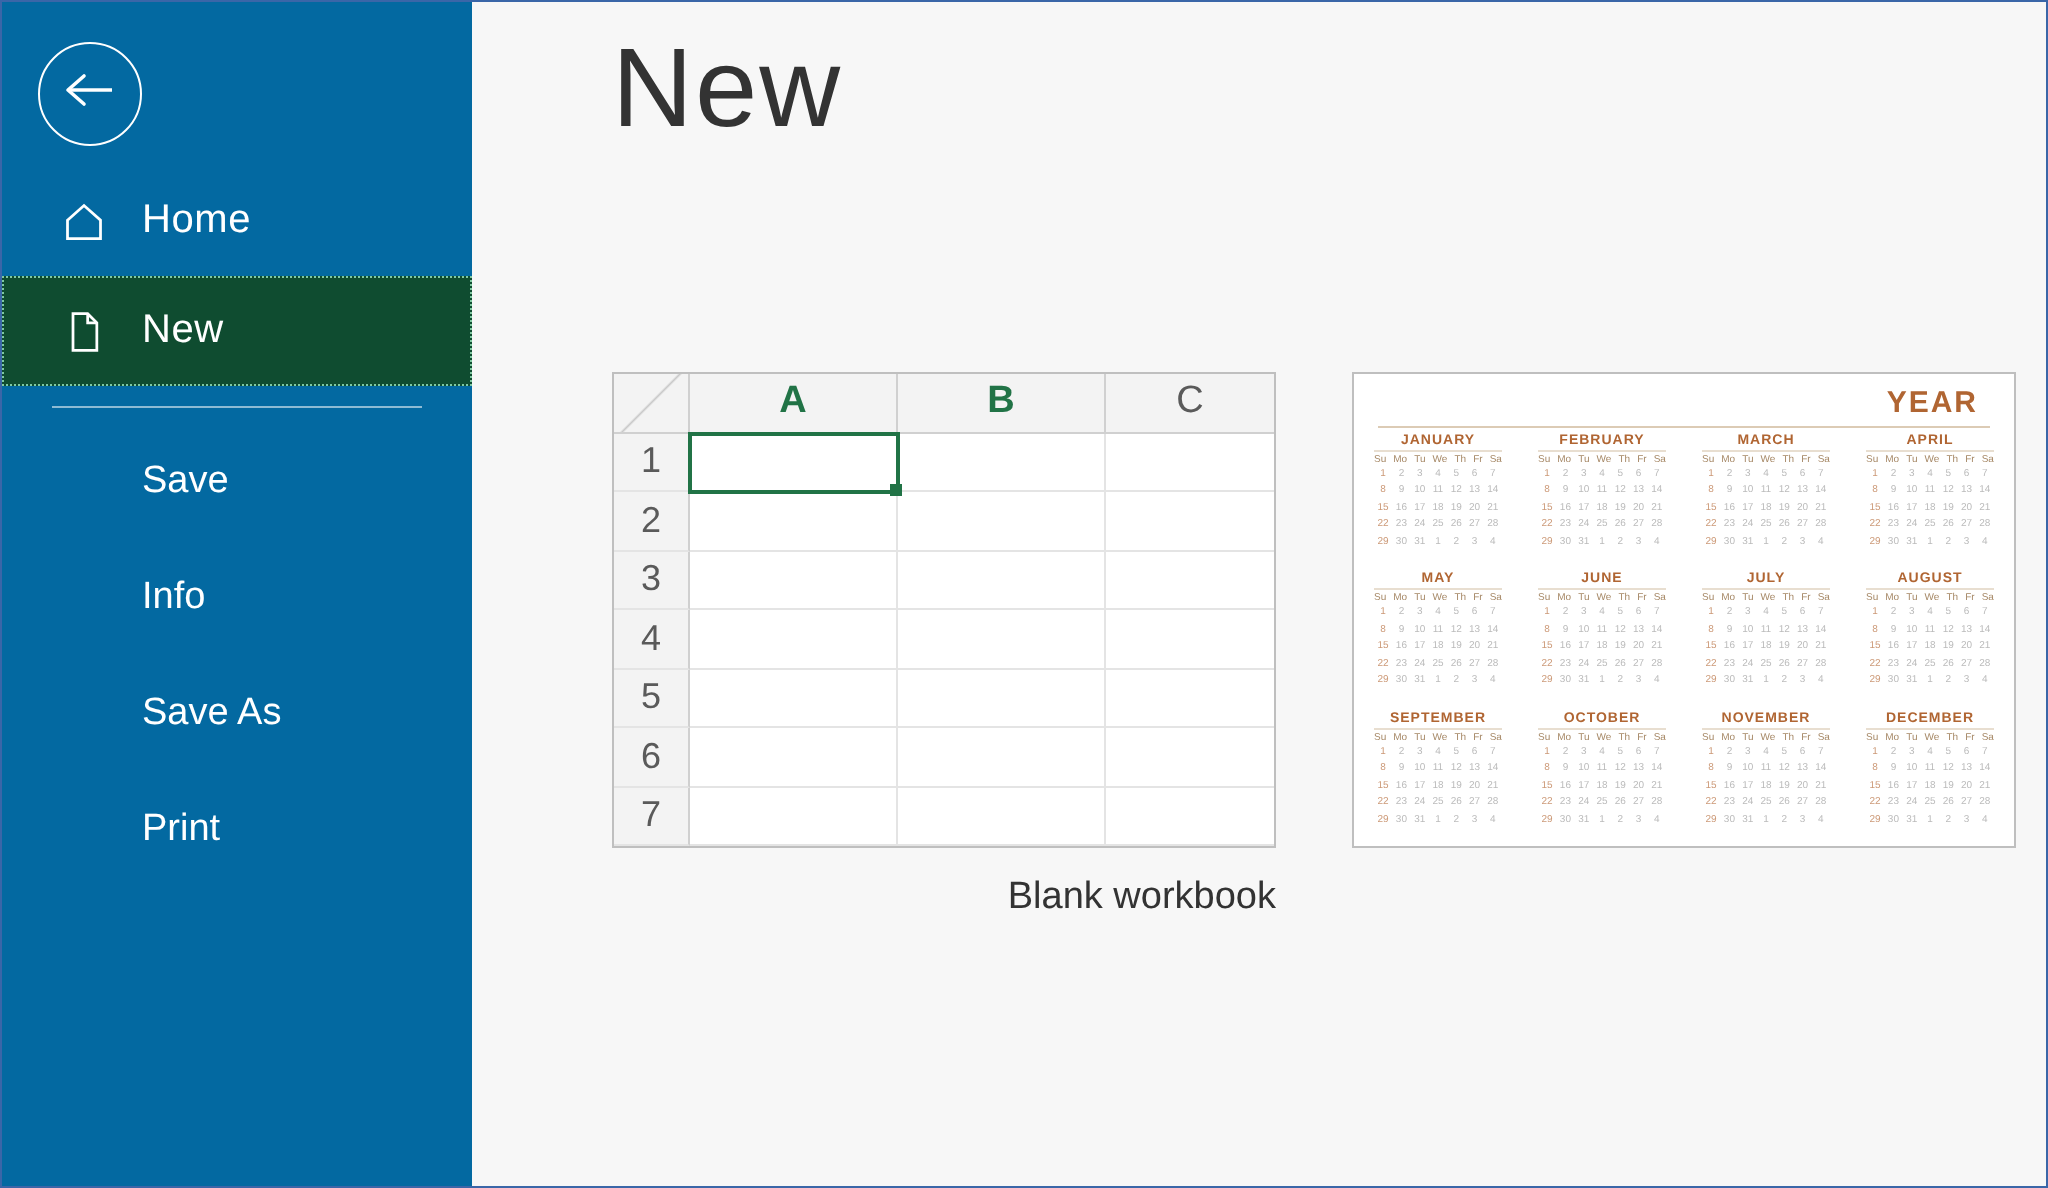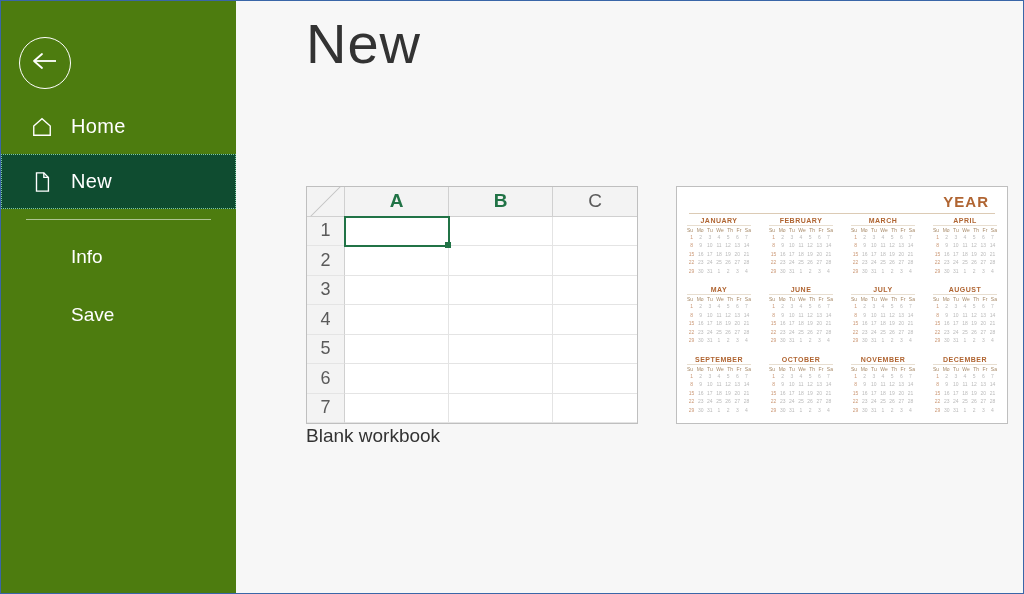--- a/index.html
+++ b/index.html
@@ -7,24 +7,24 @@
   body {
     width:1024px; height:594px; overflow:hidden;
     border:1px solid #3a66a8;
     display:flex;
     background:#fff;
   }
 
   
   .sidebar {
     width:235px; height:100%;
-    background:#4d7c0f;
+    background:#0369a1;
     color:#fff;
     display:flex; flex-direction:column;
-    padding-top:26px;
+    padding-top:10px;
   }
   .back-btn {
     width:52px; height:52px;
     margin:10px 0 10px 18px;
     border:1.5px solid #fff; border-radius:50%;
     display:flex; align-items:center; justify-content:center;
     cursor:pointer;
   }
   .back-btn svg { stroke:#fff; }
 
@@ -63,21 +63,21 @@
   }
 
   .templates { display:flex; gap:38px; margin-top:110px; }
 
   .template { width:332px; cursor:pointer; }
   .thumb {
     width:332px; height:238px; background:#fff;
     border:1px solid #bfbfbf;
     position:relative;
   }
-  .caption { text-align:left; font-size:19px; color:#333; margin-top:1px; }
+  .caption { text-align:right; font-size:19px; color:#333; margin-top:14px; }
 
   
   .sheet { width:100%; height:100%; display:flex; flex-direction:column; }
   .col-headers { display:flex; height:30px; }
   .corner { width:38px; border-right:1px solid #d0d0d0; border-bottom:1px solid #d0d0d0; background:#f3f3f3;
             background:linear-gradient(135deg,#f3f3f3 48%,#c9c9c9 50%,#f3f3f3 52%);}
   .col-h { width:104px; text-align:center; font-size:19px; color:#217346; font-weight:600;
            border-right:1px solid #d0d0d0; border-bottom:1px solid #d0d0d0; background:#f3f3f3;
            display:flex; align-items:center; justify-content:center; }
   .col-c { width:84px; text-align:center; font-size:19px; color:#5a5a5a;
@@ -134,24 +134,30 @@
           <path d="M14 2 V7 H19"></path>
         </svg>
     </span>
     <span>New</span>
   </div>
 
 
   <hr class="divider">
 
   <div class="sub-item">
+    <span>Save</span>
+  </div>
+  <div class="sub-item">
     <span>Info</span>
   </div>
   <div class="sub-item">
-    <span>Save</span>
+    <span>Save As</span>
+  </div>
+  <div class="sub-item">
+    <span>Print</span>
   </div>
 
 </div>
 
 <div class="main">
   <h1 class="page-title">New</h1>
 
   <div class="templates">
 
     <div class="template">

